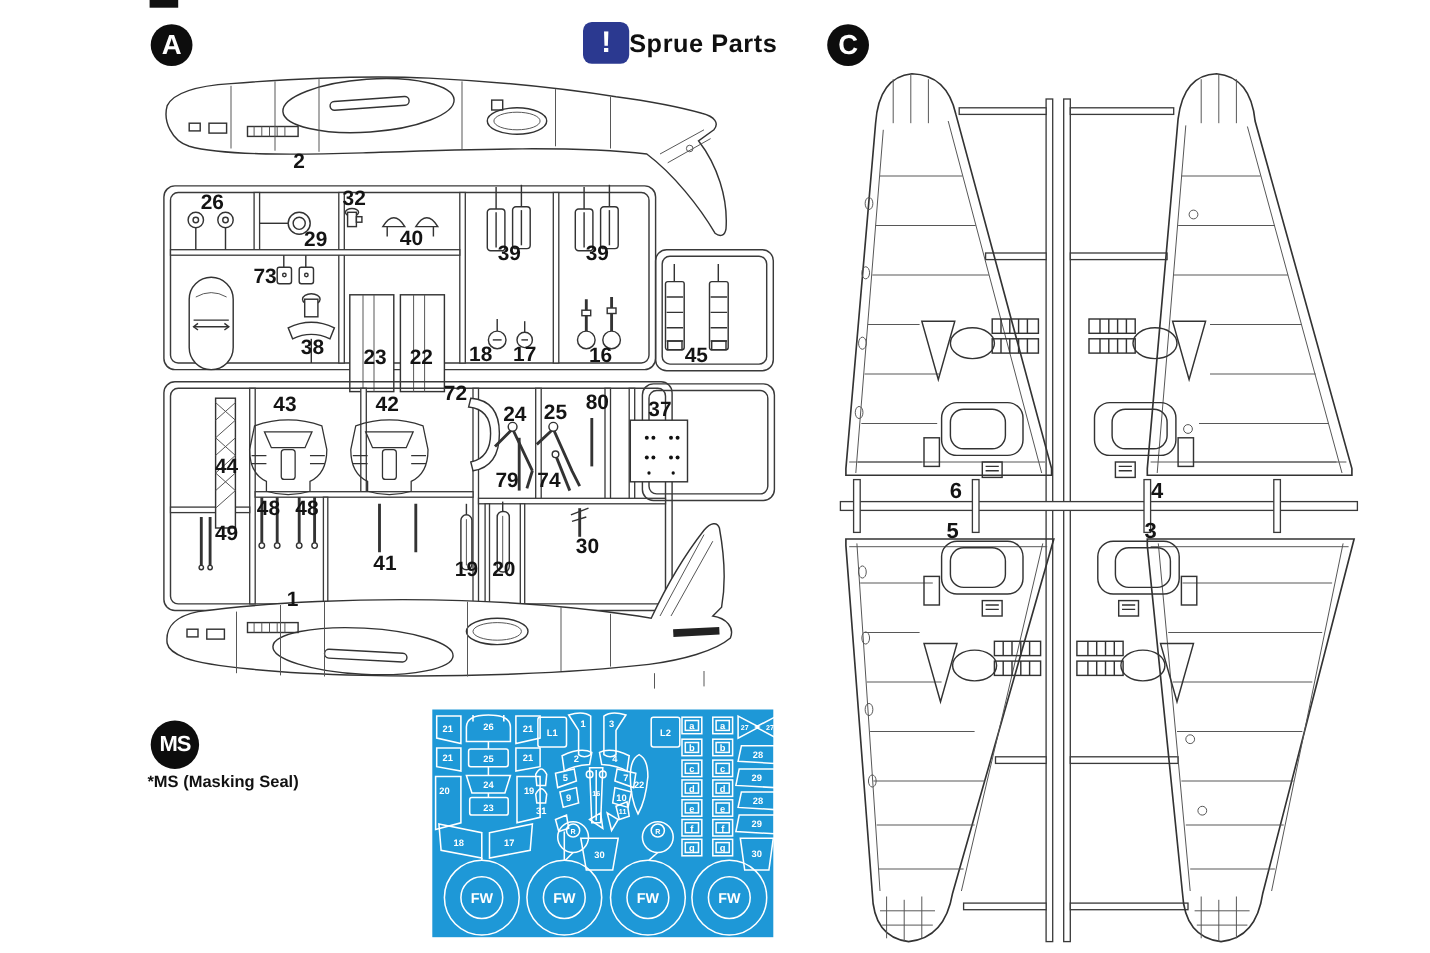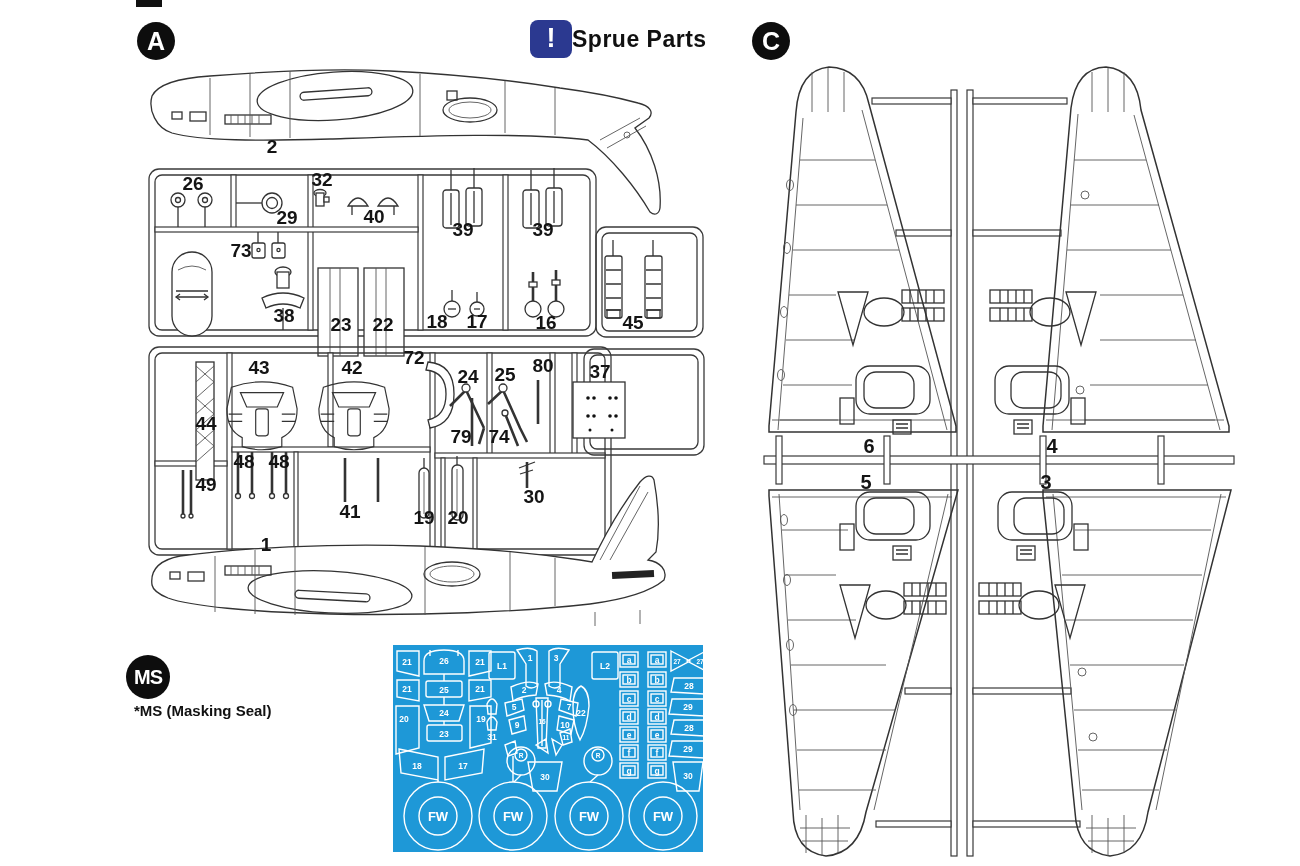--- a/index.html
+++ b/index.html
@@ -33,21 +33,21 @@
 
 <div class="stage">
   <div class="mark"></div>
 
   <div class="badge" style="left:137px;top:22px">A</div>
   <div class="note">
     <div class="note-icon">!</div>
     <span class="note-label">Sprue Parts</span>
   </div>
   <div class="badge" style="left:752px;top:22px">C</div>
-  <div class="badge ms" style="left:126px;top:655px">MS</div>
+  <div class="badge ms" style="left:137px;top:655px">MS</div>
   <div class="ms-caption">*MS (Masking Seal)</div>
 
   <svg width="1300" height="866" viewBox="0 0 1300 866">
     <defs>
       <g id="fw">
           <circle r="34"></circle>
           <circle r="19"></circle>
         </g>
       <g id="sq">
           <rect width="18" height="15"></rect>

